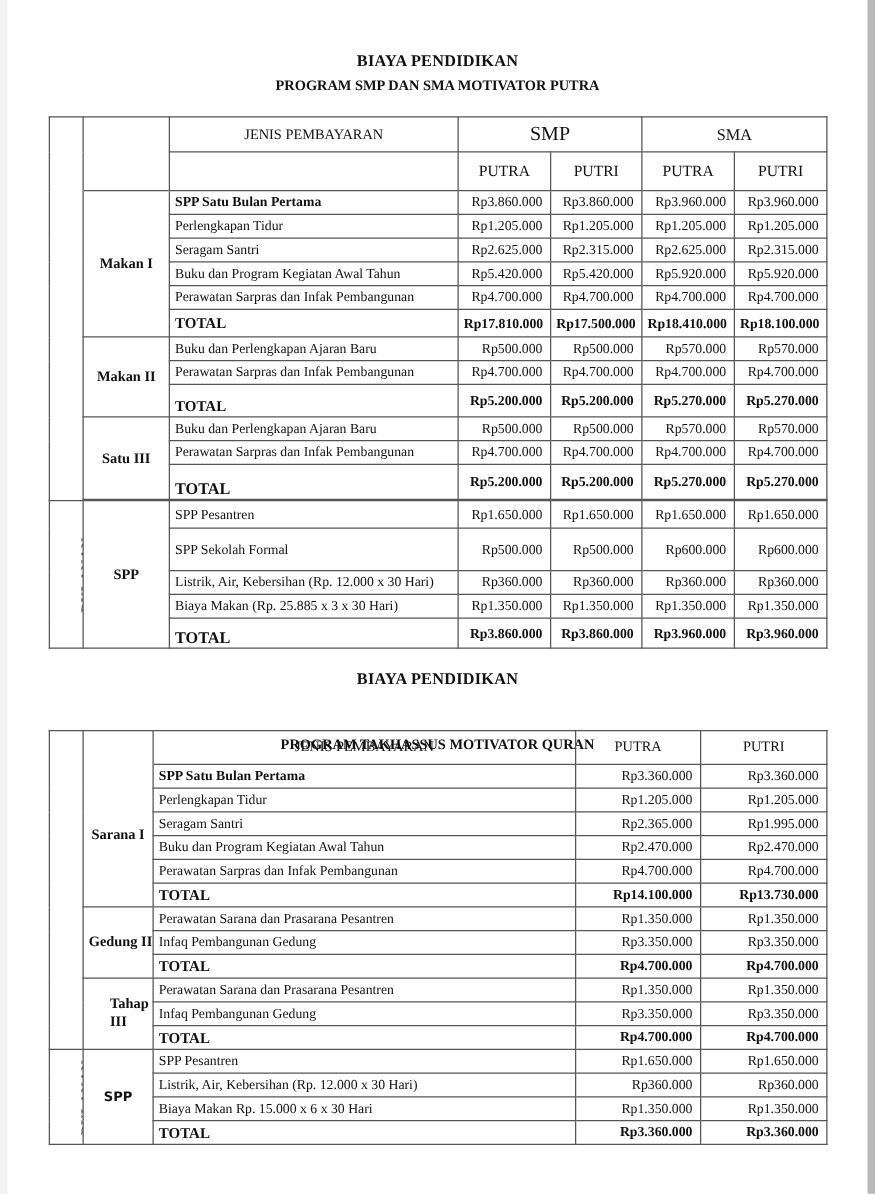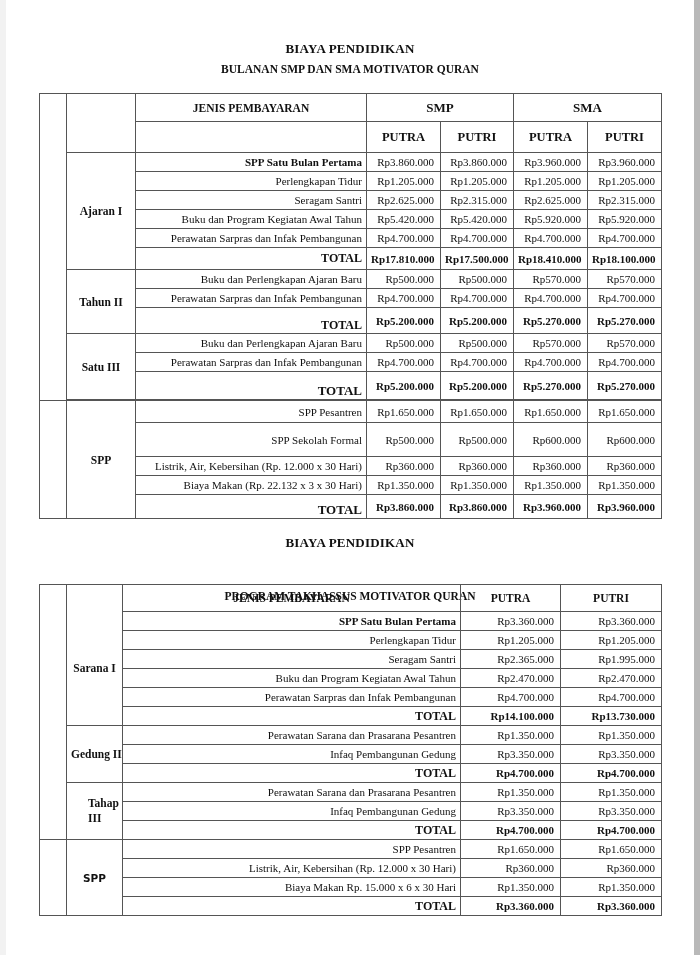--- a/index.html
+++ b/index.html
@@ -10,71 +10,71 @@
   .left-strip { position: absolute; left: 0; top: 0; width: 6px; height: 955px; background: #f2f2f2; }
   .right-strip { position: absolute; left: 694px; top: 0; width: 6px; height: 955px; background: #b9b9b9; }
   .title { position: absolute; left: 0; width: 700px; text-align: center; font-weight: bold; }
   .t1 { font-size: 13px; letter-spacing: 0.2px; }
   .t2 { font-size: 11.5px; }
   table {
     position: absolute; border-collapse: collapse; table-layout: fixed;
     font-size: 11px;
   }
   td, th { border: 1px solid #555; padding: 0 4px; height: 18px; overflow: hidden; white-space: nowrap; }
-  th { font-weight: bold; text-align: center; font-size: 11.5px; }
+  th { font-weight: normal; text-align: center; font-size: 11.5px; }
   .grp { text-align: center; font-weight: bold; font-size: 11.5px; }
   .vert { padding: 0; text-align: center; vertical-align: middle; }
   .vert span {
     display: inline-block; transform: rotate(-90deg); white-space: nowrap;
     font-weight: bold; font-size: 11.5px; letter-spacing: 0.5px;
   }
   .num { text-align: right; padding-right: 6px; }
   .bold { font-weight: bold; }
-  .total-label { text-align: right; font-weight: bold; font-size: 12px; }
-  .item { text-align: right; }
+  .total-label { text-align: left; font-weight: bold; font-size: 12px; }
+  .item { text-align: left; }
   .sans-grp { font-family: "DejaVu Sans", sans-serif; font-size: 10.5px; }
 </style>
 </head>
 <body>
 
 <div class="left-strip"></div>
 <div class="right-strip"></div>
 
 <div class="title t1" style="top:41px;">BIAYA PENDIDIKAN</div>
-<div class="title t2" style="top:63px;">BULANAN SMP DAN SMA MOTIVATOR QURAN</div>
+<div class="title t2" style="top:63px;">PROGRAM SMP DAN SMA MOTIVATOR PUTRA</div>
 
 <table style="left:39px; top:93px; width:622px;">
   <colgroup>
     <col style="width:27px">
       <col style="width:69px">
       <col style="width:231px">
     <col style="width:74px">
       <col style="width:73px">
       <col style="width:74px">
       <col style="width:74px">
   </colgroup>
   <tbody>
       <tr style="height:28px">
     <td rowspan="2" style="border-bottom:none"></td>
     <td rowspan="2" style="border-bottom:none"></td>
     <th>JENIS PEMBAYARAN</th>
-    <th colspan="2" style="font-size:13px">SMP</th>
+    <th colspan="2" style="font-size:16px">SMP</th>
     <th colspan="2" style="font-size:13px">SMA</th>
   </tr>
   <tr style="height:31px">
     <th></th>
     <th style="font-size:12.5px">PUTRA</th>
     <th style="font-size:12.5px">PUTRI</th>
     <th style="font-size:12.5px">PUTRA</th>
     <th style="font-size:12.5px">PUTRI</th>
   </tr>
 
   <tr>
     <td rowspan="16" class="vert" style="border-top:none"></td>
-    <td rowspan="6" class="grp">Ajaran I</td>
+    <td rowspan="6" class="grp">Makan I</td>
     <td class="item bold">SPP Satu Bulan Pertama</td>
     <td class="num">Rp3.860.000</td>
     <td class="num">Rp3.860.000</td>
     <td class="num">Rp3.960.000</td>
     <td class="num">Rp3.960.000</td>
   </tr>
   <tr>
     <td class="item">Perlengkapan Tidur</td>
     <td class="num">Rp1.205.000</td>
     <td class="num">Rp1.205.000</td>
@@ -104,21 +104,21 @@
   </tr>
   <tr style="height:22px">
     <td class="total-label">TOTAL</td>
     <td class="num bold">Rp17.810.000</td>
     <td class="num bold">Rp17.500.000</td>
     <td class="num bold">Rp18.410.000</td>
     <td class="num bold">Rp18.100.000</td>
   </tr>
 
   <tr>
-    <td rowspan="3" class="grp">Tahun II</td>
+    <td rowspan="3" class="grp">Makan II</td>
     <td class="item">Buku dan Perlengkapan Ajaran Baru</td>
     <td class="num">Rp500.000</td>
     <td class="num">Rp500.000</td>
     <td class="num">Rp570.000</td>
     <td class="num">Rp570.000</td>
   </tr>
   <tr>
     <td class="item">Perawatan Sarpras dan Infak Pembangunan</td>
     <td class="num">Rp4.700.000</td>
     <td class="num">Rp4.700.000</td>
@@ -186,21 +186,21 @@
     <td class="num">Rp600.000</td>
   </tr>
   <tr>
     <td class="item">Listrik, Air, Kebersihan (Rp. 12.000 x 30 Hari)</td>
     <td class="num">Rp360.000</td>
     <td class="num">Rp360.000</td>
     <td class="num">Rp360.000</td>
     <td class="num">Rp360.000</td>
   </tr>
   <tr>
-    <td class="item">Biaya Makan (Rp. 22.132 x 3 x 30 Hari)</td>
+    <td class="item">Biaya Makan (Rp. 25.885 x 3 x 30 Hari)</td>
     <td class="num">Rp1.350.000</td>
     <td class="num">Rp1.350.000</td>
     <td class="num">Rp1.350.000</td>
     <td class="num">Rp1.350.000</td>
   </tr>
   <tr style="height:24px">
     <td class="total-label" style="vertical-align:bottom; font-size:13px">TOTAL</td>
     <td class="num bold">Rp3.860.000</td>
     <td class="num bold">Rp3.860.000</td>
     <td class="num bold">Rp3.960.000</td>

